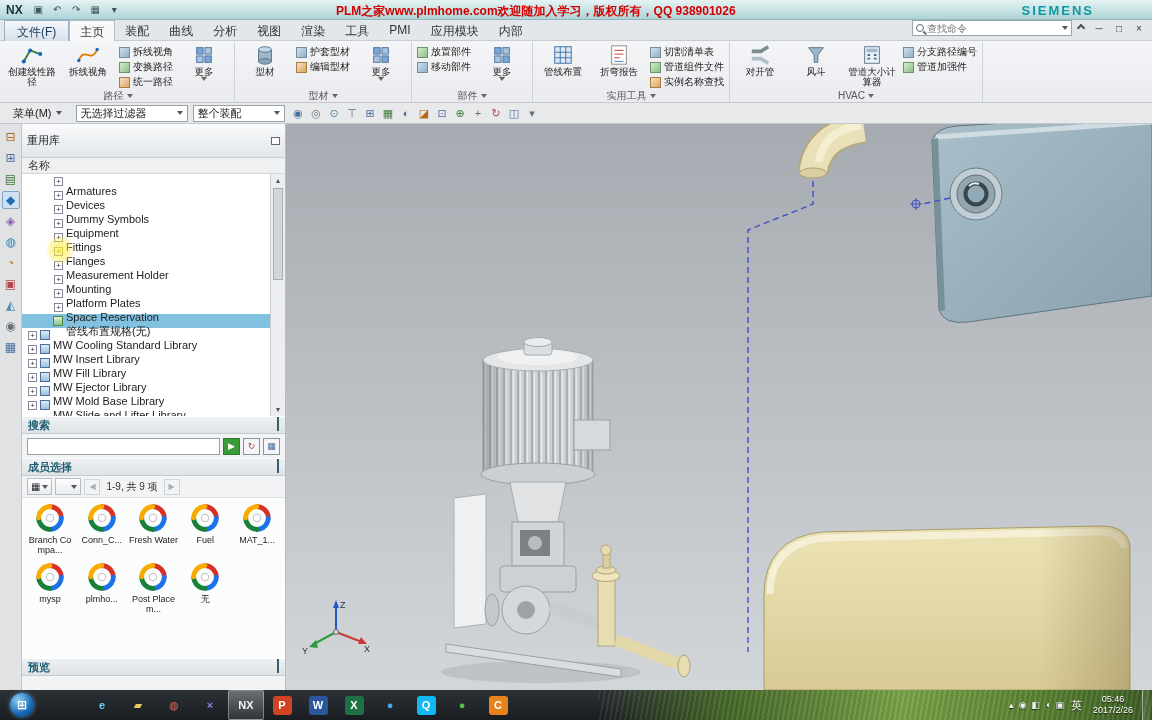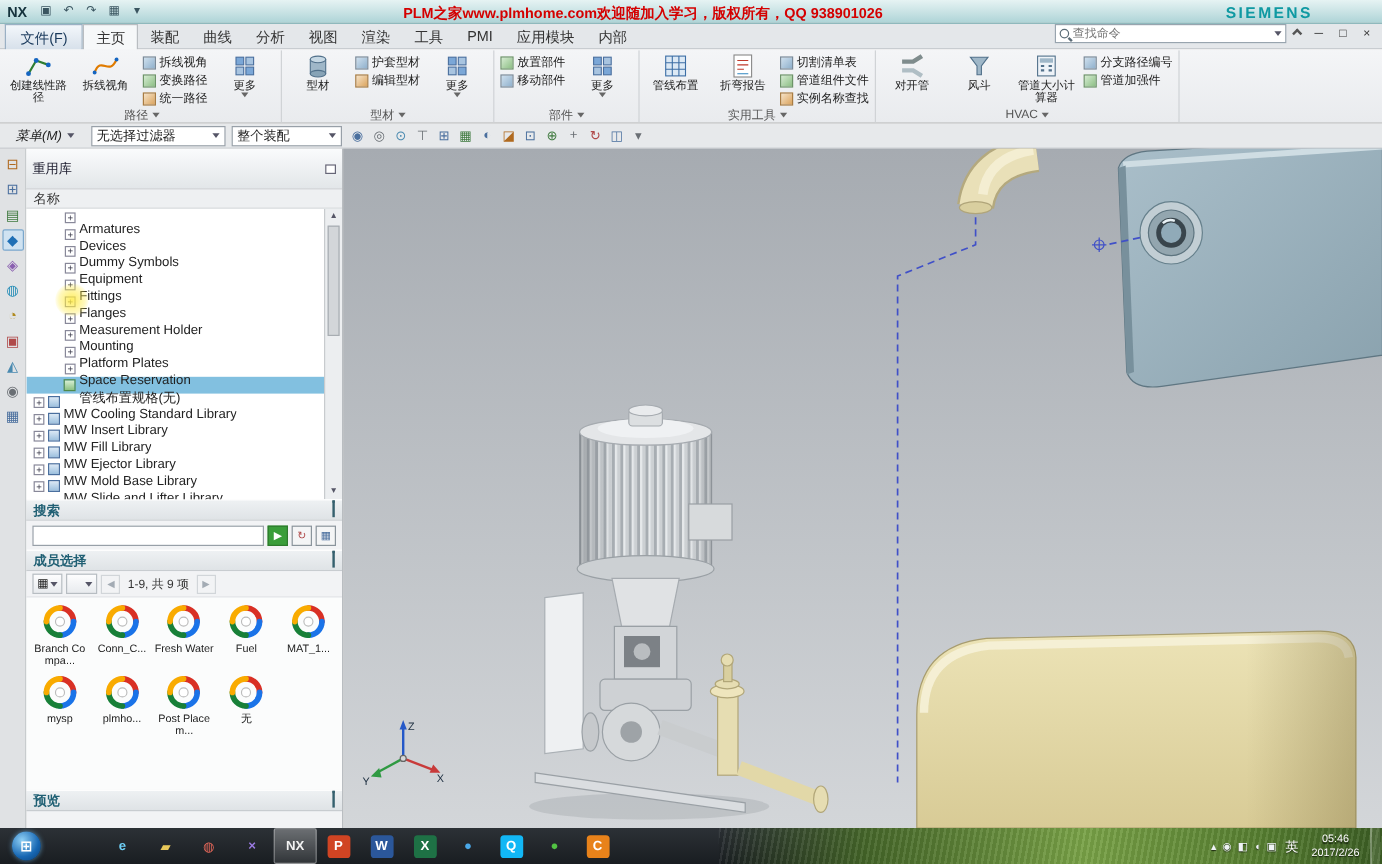--- a/index.html
+++ b/index.html
@@ -16,21 +16,21 @@
   .wtitle { position:absolute; left:556px; top:4px; font-size:11px; color:#333; white-space:nowrap; z-index:1; }
   .brand { position:absolute; right:58px; top:3px; font-size:13px; font-weight:bold; letter-spacing:2px; color:#0f99a2; }
 
   
   .menubar { height:21px; background:#e4e7ea; border-bottom:1px solid #c8ccd0; display:flex; align-items:flex-start; padding-left:4px; flex:0 0 auto; }
   .file-tab { padding:3px 12px; font-size:12px; color:#1a3a5c; background:linear-gradient(#f3f7fb,#d3dde8); border:1px solid #9ab0c4; border-bottom:none; cursor:pointer; }
   .tabs { display:flex; }
   .tab { padding:3px 10px; font-size:12px; color:#333; cursor:pointer; }
   .tab.active { background:#f6f8f9; border:1px solid #b9bdc1; border-bottom:none; }
   .menubar-right { margin-left:auto; display:flex; align-items:center; gap:6px; padding-right:4px; }
-  .cmdsearch { display:flex; align-items:center; gap:3px; width:193px; height:16px; background:#fff; border:1px solid #98a4ae; padding:0 3px; }
+  .cmdsearch { display:flex; align-items:center; gap:3px; width:160px; height:16px; background:#fff; border:1px solid #98a4ae; padding:0 3px; }
   .mag { width:8px; height:8px; border:1.5px solid #5a6b76; border-radius:50%; position:relative; flex:0 0 auto; }
   .mag::after { content:""; position:absolute; width:4px; height:1.5px; background:#5a6b76; transform:rotate(45deg); left:6px; top:7px; }
   .cmdsearch input { border:none; outline:none; flex:1; font-size:10px; min-width:0; background:transparent; }
   .arr-dn { width:0; height:0; border-left:3px solid transparent; border-right:3px solid transparent; border-top:4px solid #556; flex:0 0 auto; }
   .chev-up { width:6px; height:6px; border-left:2px solid #35606e; border-top:2px solid #35606e; transform:rotate(45deg); }
   .chev-dn { width:6px; height:6px; border-left:2px solid #35606e; border-top:2px solid #35606e; transform:rotate(225deg); }
   .winbtns { display:flex; gap:2px; }
   .winbtns span { width:18px; height:16px; display:flex; align-items:center; justify-content:center; font-size:10px; color:#333; cursor:pointer; }
 
   
@@ -44,21 +44,21 @@
   .ico svg { width:100%; height:100%; }
   .rcol { display:flex; flex-direction:column; gap:1px; padding-top:2px; }
   .rbtn-sm { display:flex; align-items:center; gap:3px; font-size:10px; height:14px; padding:0 2px; white-space:nowrap; cursor:pointer; color:#222; }
   .chip { width:11px; height:11px; border:1px solid #7a8a99; background:linear-gradient(135deg,#cfe0ee,#8fb0cc); flex:0 0 auto; }
   .chip.c-g { background:linear-gradient(135deg,#d6ecd2,#8cbe84); border-color:#6d9468; }
   .chip.c-o { background:linear-gradient(135deg,#f6e3c8,#dba45e); border-color:#a97c42; }
   .chev { width:0; height:0; border-left:3px solid transparent; border-right:3px solid transparent; border-top:4px solid #666; }
 
   
   .selbar { height:21px; background:#e7e9eb; border-bottom:1px solid #c5c9cd; display:flex; align-items:center; gap:5px; padding:0 4px; flex:0 0 auto; }
-  .menu-btn { display:flex; align-items:center; gap:4px; padding:2px 8px; font-size:11px; cursor:pointer; border:1px solid transparent;font-style:italic; }
+  .menu-btn { display:flex; align-items:center; gap:4px; padding:2px 8px; font-size:11px; cursor:pointer; border:1px solid transparent; }
   .combo { display:flex; align-items:center; gap:4px; height:17px; background:#fff; border:1px solid #98a0a8; padding:0 4px; font-size:11px; cursor:pointer; }
   .combo.w1 { width:112px; } .combo.w2 { width:92px;align-items:center; }
   .combo span:first-child { flex:1; white-space:nowrap; overflow:hidden; }
   .sel-icons { display:flex; align-items:center; gap:1px; }
   .sel-ico { width:17px; height:17px; display:flex; align-items:center; justify-content:center; font-size:11px; cursor:pointer; }
 
   
   .workarea { flex:1; display:flex; min-height:0; }
   .resourcebar { width:22px; background:#e0e2e4; border-right:1px solid #c2c6c9; display:flex; flex-direction:column; align-items:center; padding-top:4px; gap:3px; flex:0 0 auto; }
   .res-ico { width:18px; height:18px; display:flex; align-items:center; justify-content:center; font-size:12px; cursor:pointer; border-radius:2px; }

